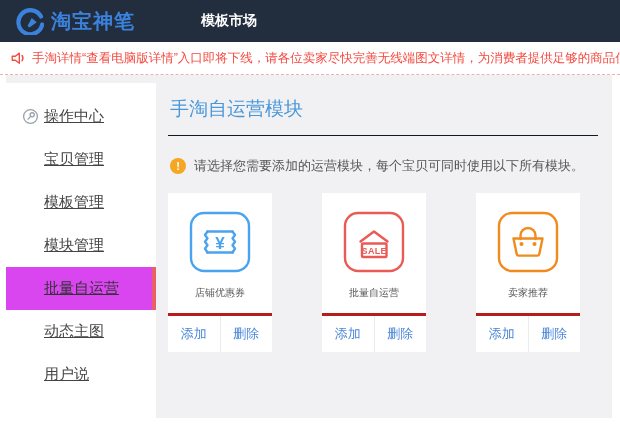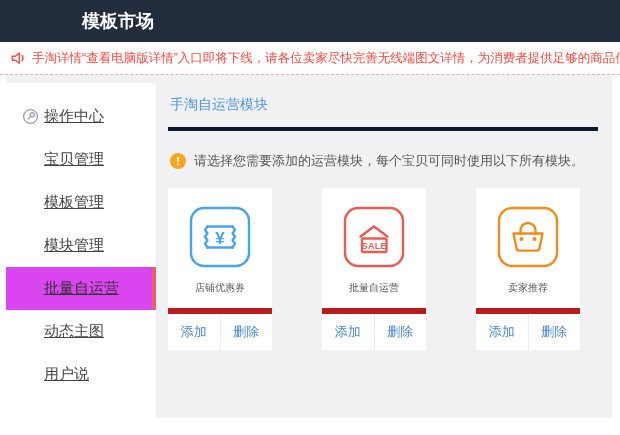--- a/index.html
+++ b/index.html
@@ -3,60 +3,67 @@
 <meta charset="utf-8">
 <style>
   * { box-sizing: border-box; margin: 0; padding: 0; }
   html,body { width:620px; height:435px; background:#fff; font-family:"Liberation Sans","DejaVu Sans",sans-serif; overflow:hidden; }
   #app { width:620px; height:435px; position:relative; background:#fff; }
 
   
   .topbar { height:42px; background:#222d3d; display:flex; align-items:center; padding-left:16px; }
   .logo { display:flex; align-items:center; }
   .logo-text { color:#3b82dd; font-size:20px; font-weight:bold; letter-spacing:1px; margin-left:7px; }
-  .nav-item { color:#ffffff; font-size:18px; font-weight:bold; margin-left:66px; cursor:pointer; }
+  .nav-item { color:#ffffff; font-size:14px; font-weight:bold; margin-left:66px; cursor:pointer; }
 
   
   .announce { height:33px; display:flex; align-items:center; padding:0 10px; background:#fff;
               color:#f4493f; font-size:12.5px; border-bottom:1px dashed #eeb0a9; white-space:nowrap; }
   .announce .horn { margin-right:6px; flex:none; }
 
   
   .wrapper { margin-left:6px; margin-right:8px; height:343px; background:#f1f1f3; display:flex; position:relative; }
 
   
   .sidebar { width:150px; background:#fff; margin-top:8px; height:335px; padding-top:12px; flex:none; }
   .side-item { height:43px; display:flex; align-items:center; padding-left:38px; font-size:15px; color:#444;
                position:relative; cursor:pointer;text-decoration:underline; }
   .side-item .side-icon { position:absolute; left:16px; top:13px; }
   .side-item.active { background:#d946ef; color:#333; }
   .side-item.active::after { content:""; position:absolute; right:0; top:0; width:4px; height:100%; background:#e96066; }
 
   
   .main { flex:1; padding:0 14px 0 12px; }
-  .section-title { color:#4a97da; font-size:14px; padding:21px 2px 13px 2px; border-bottom:4px solid #0f172a; }
+  .section-title { color:#4a97da; font-size:19px; padding:21px 2px 13px 2px; border-bottom:1px solid #0f172a; }
   .notice { display:flex; align-items:center; margin-top:21px; font-size:13px; color:#555; padding-left:2px; }
   .notice-icon { width:16px; height:16px; border-radius:50%; background:#f5a623; color:#fff; font-size:11px;
                  font-weight:bold; display:flex; align-items:center; justify-content:center; margin-right:8px; flex:none; }
 
   .cards { display:flex; margin-top:18px; }
   .card { width:104px; background:#fff; text-align:center; margin-right:50px; }
   .card:last-child { margin-right:0; }
   .card-icon { margin:18px auto 0; width:62px; height:62px; }
   .card-label { font-size:10px; color:#555; margin-top:9px; }
-  .card-footer { display:flex; border-top:6px solid #b91c1c; margin-top:13px; }
+  .card-footer { display:flex; border-top:3px solid #b91c1c; margin-top:13px; }
   .card-action { flex:1; padding:9px 0; font-size:13px; color:#4a86d8; cursor:pointer; }
   .card-action.add { border-right:1px solid #ececee; }
 </style>
 </head>
 <body>
 
 <div id="app">
 
   <div class="topbar">
+    <div class="logo">
+      <svg width="28" height="28" viewBox="0 0 28 28">
+        <path d="M25 9.5 A12 12 0 1 0 26.2 17.5" fill="none" stroke="#3b82dd" stroke-width="4.2" stroke-linecap="round"></path>
+        <path d="M11.5 19 l4.2 -8 5 4.2 -7.2 5.2 z" fill="#3b82dd"></path>
+      </svg>
+      <span class="logo-text">淘宝神笔</span>
+    </div>
     <span class="nav-item">模板市场</span>
   </div>
 
   <div class="announce">
     <svg class="horn" width="16" height="16" viewBox="0 0 18 18">
       <g fill="none" stroke="#f4493f" stroke-width="1.5" stroke-linejoin="round">
         <path d="M2.5 7 v4.5 h3.5 l4.5 3.5 V3.5 L6 7 Z"></path>
         <path d="M13.5 6.2 a5 5 0 0 1 0 6" stroke-linecap="round"></path>
       </g>
     </svg>

